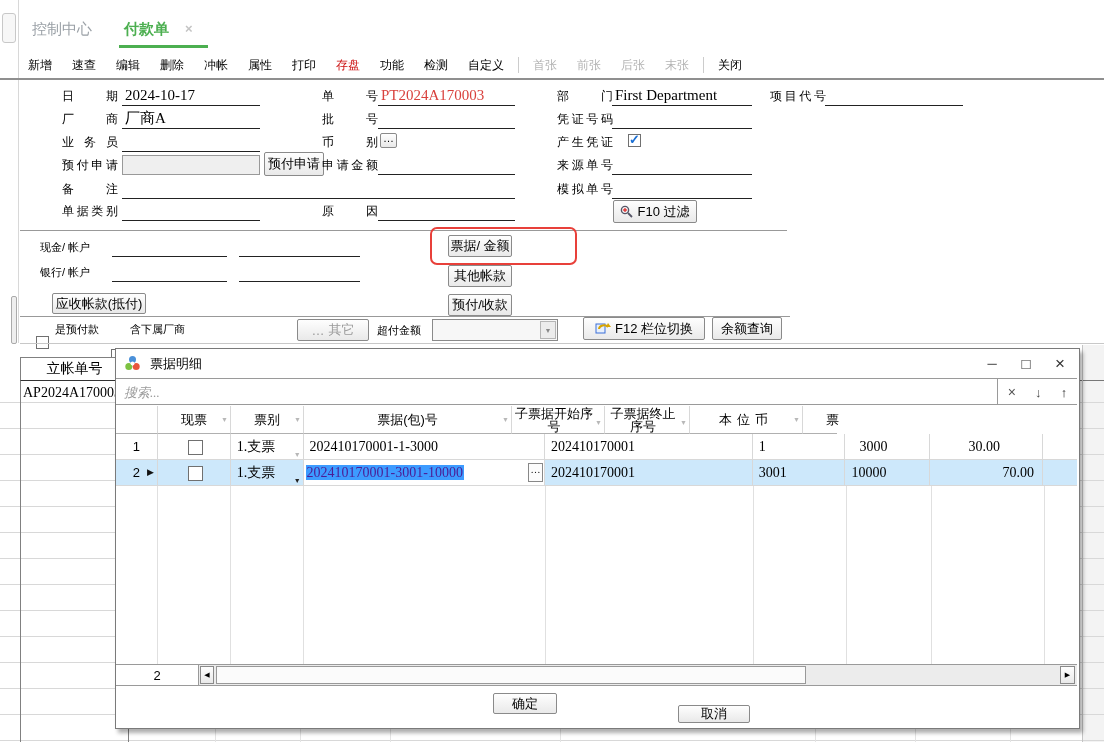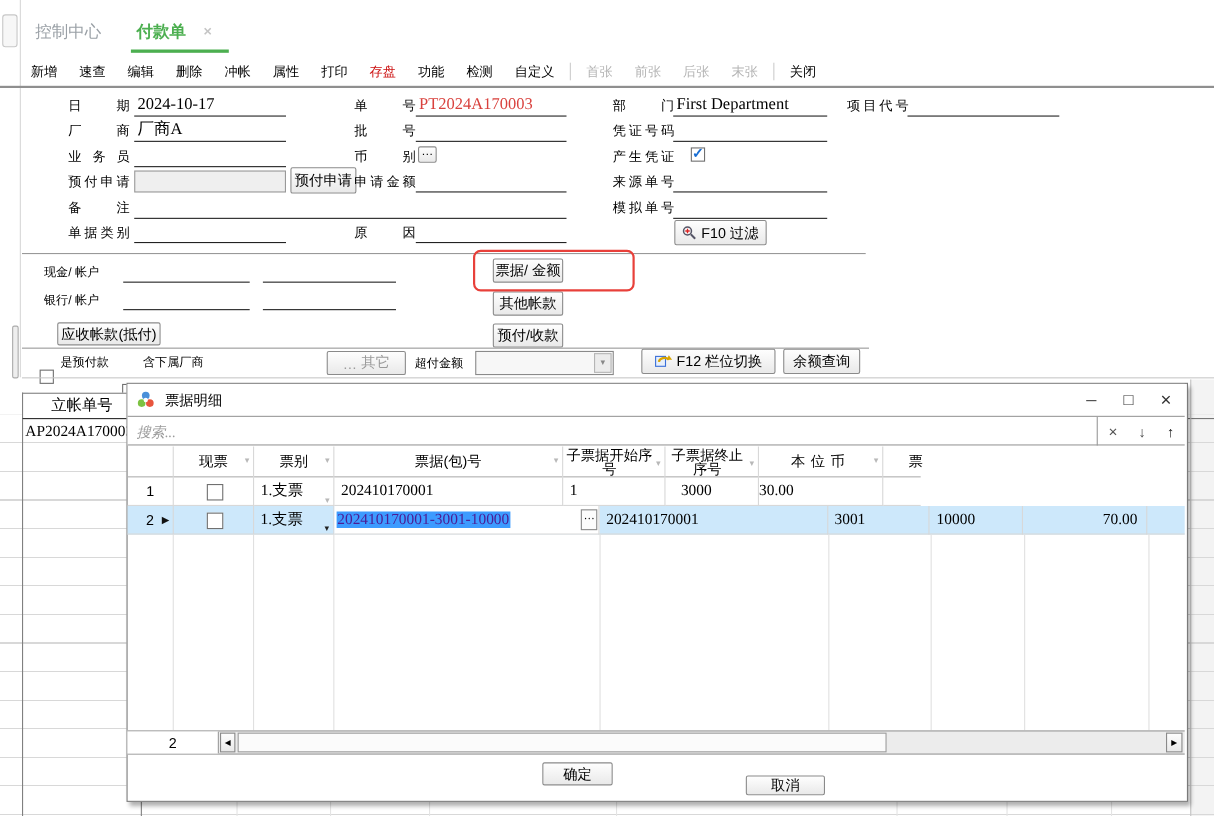--- a/index.html
+++ b/index.html
@@ -265,24 +265,25 @@
 
     <div class="gridrow" style="top:85px">
       <div class="dcell" style="width:42px;text-align:center;font-family:'Liberation Sans',sans-serif;font-size:13px">1</div>
       <div class="dcell" style="width:73px">
         <div class="cb" style="position:absolute;left:30px;top:6px"></div>
       </div>
       <div class="dcell" style="width:73px;padding-left:6px">
         <span>1.支票</span>
         <span class="farr" style="top:9px">▼</span>
       </div>
+      <div class="dcell" style="width:242px;padding-left:6px">202410170001-1-3000</div>
       <div class="dcell" style="width:208px;padding-left:6px">202410170001</div>
       <div class="dcell" style="width:93px;padding-left:6px">1</div>
       <div class="dcell" style="width:85px;padding-left:14px">3000</div>
-      <div class="dcell" style="width:113px;text-align:left;padding-right:4px">30.00</div>
+      <div class="dcell" style="width:113px;text-align:center;padding-right:4px">30.00</div>
       <div class="dcell" style="width:34px;border-right:none"></div>
     </div>
 
     <div class="gridrow" style="top:111px;background:#cde8fb">
       <div class="dcell" style="width:42px;text-align:center;font-family:'Liberation Sans',sans-serif;font-size:13px">
         <span>2</span>
         <span style="position:absolute;right:3px;top:0;font-size:9px;color:#111">▶</span>
       </div>
       <div class="dcell" style="width:73px">
         <div class="cb" style="position:absolute;left:30px;top:6px"></div>

